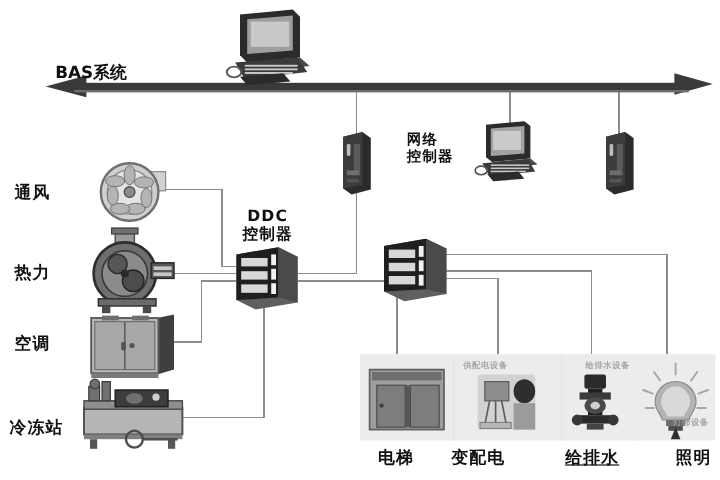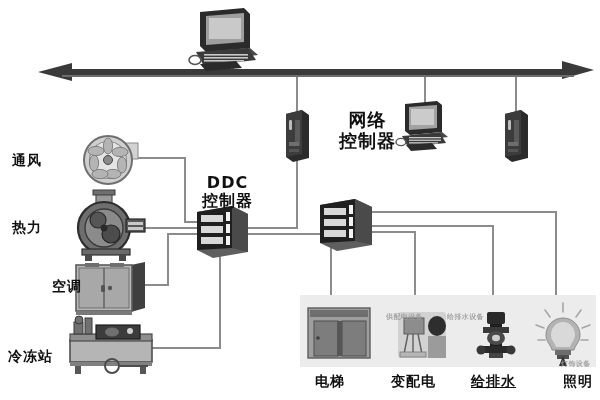--- a/index.html
+++ b/index.html
@@ -9,26 +9,26 @@
     font-family:"DejaVu Sans","Liberation Sans",sans-serif;
     overflow:hidden;
     position:relative;
   }
   #stage{position:absolute;left:0;top:0;width:600px;height:400px;}
   .lyr{position:absolute;left:0;top:0;width:600px;height:400px;}
 
   .lbl{position:absolute;font-weight:bold;color:#101010;white-space:nowrap;letter-spacing:1px;}
   .lbl-left{font-size:14px;}
   .lbl-bas{font-size:14px;letter-spacing:0px;}
-  .lbl-ddc{font-size:16px;text-align:center;line-height:1.12;}
-  .lbl-net{font-size:18px;text-align:center;line-height:1.15;}
+  .lbl-ddc{font-size:13px;text-align:center;line-height:1.12;}
+  .lbl-net{font-size:12px;line-height:1.15;}
   .lbl-bot{font-size:14px;text-align:right;}
 
   .faint{position:absolute;font-size:7px;color:#9a9a9a;white-space:nowrap;
-         font-weight:bold;letter-spacing:.4px;opacity:.85;margin-top:12px;}
+         font-weight:bold;letter-spacing:.4px;opacity:.85;}
 
   .photo{position:absolute;background:#ececec;}
   .photo.sep{border-right:1px solid #cfcfcf;}
 </style>
 </head>
 <body>
 
 <div id="stage">
 
   <svg class="lyr" viewBox="0 0 600 400" preserveAspectRatio="none">
@@ -267,37 +267,38 @@
         <line x1="581" y1="310" x2="576" y2="317"></line>
         <line x1="536" y1="325" x2="544" y2="328"></line>
         <line x1="590" y1="325" x2="582" y2="328"></line>
         <line x1="538" y1="340" x2="545" y2="340"></line>
         <line x1="588" y1="340" x2="581" y2="340"></line>
       </g>
     </g>
   </svg>
 
   <div class="faint" style="left:386px;top:300px;">供配电设备</div>
-  <div class="faint" style="left:447px;top:300px;">给排水设备</div>
+  <div class="faint" style="left:488px;top:300px;">给排水设备</div>
   <div class="faint" style="left:561px;top:347px;">灯饰设备</div>
 
+  <div class="lbl lbl-bas" style="left:46px;top:52px;">BAS系统</div>
 
   <div class="lbl lbl-net" style="left:339px;top:110px;">
     <div>网络</div>
     <div>控制器</div>
   </div>
 
   <div class="lbl lbl-ddc" style="left:202px;top:174px;">
     <div>DDC</div>
     <div>控制器</div>
   </div>
 
   <div class="lbl lbl-left" style="left:12px;top:152px;text-align:right;">通风</div>
   <div class="lbl lbl-left" style="left:12px;top:219px;">热力</div>
-  <div class="lbl lbl-left" style="left:12px;top:278px;margin-left:40px;">空调</div>
+  <div class="lbl lbl-left" style="left:12px;top:278px;">空调</div>
   <div class="lbl lbl-left" style="left:8px;top:348px;">冷冻站</div>
 
   <div class="lbl lbl-bot" style="left:315px;top:373px;">电梯</div>
-  <div class="lbl lbl-bot" style="left:391px;top:373px;">变配电</div>
+  <div class="lbl lbl-bot" style="left:376px;top:373px;">变配电</div>
   <div class="lbl lbl-bot" style="left:471px;top:373px;text-decoration:underline;">给排水</div>
   <div class="lbl lbl-bot" style="left:563px;top:373px;">照明</div>
 
 </div>
 
 </body></html>

